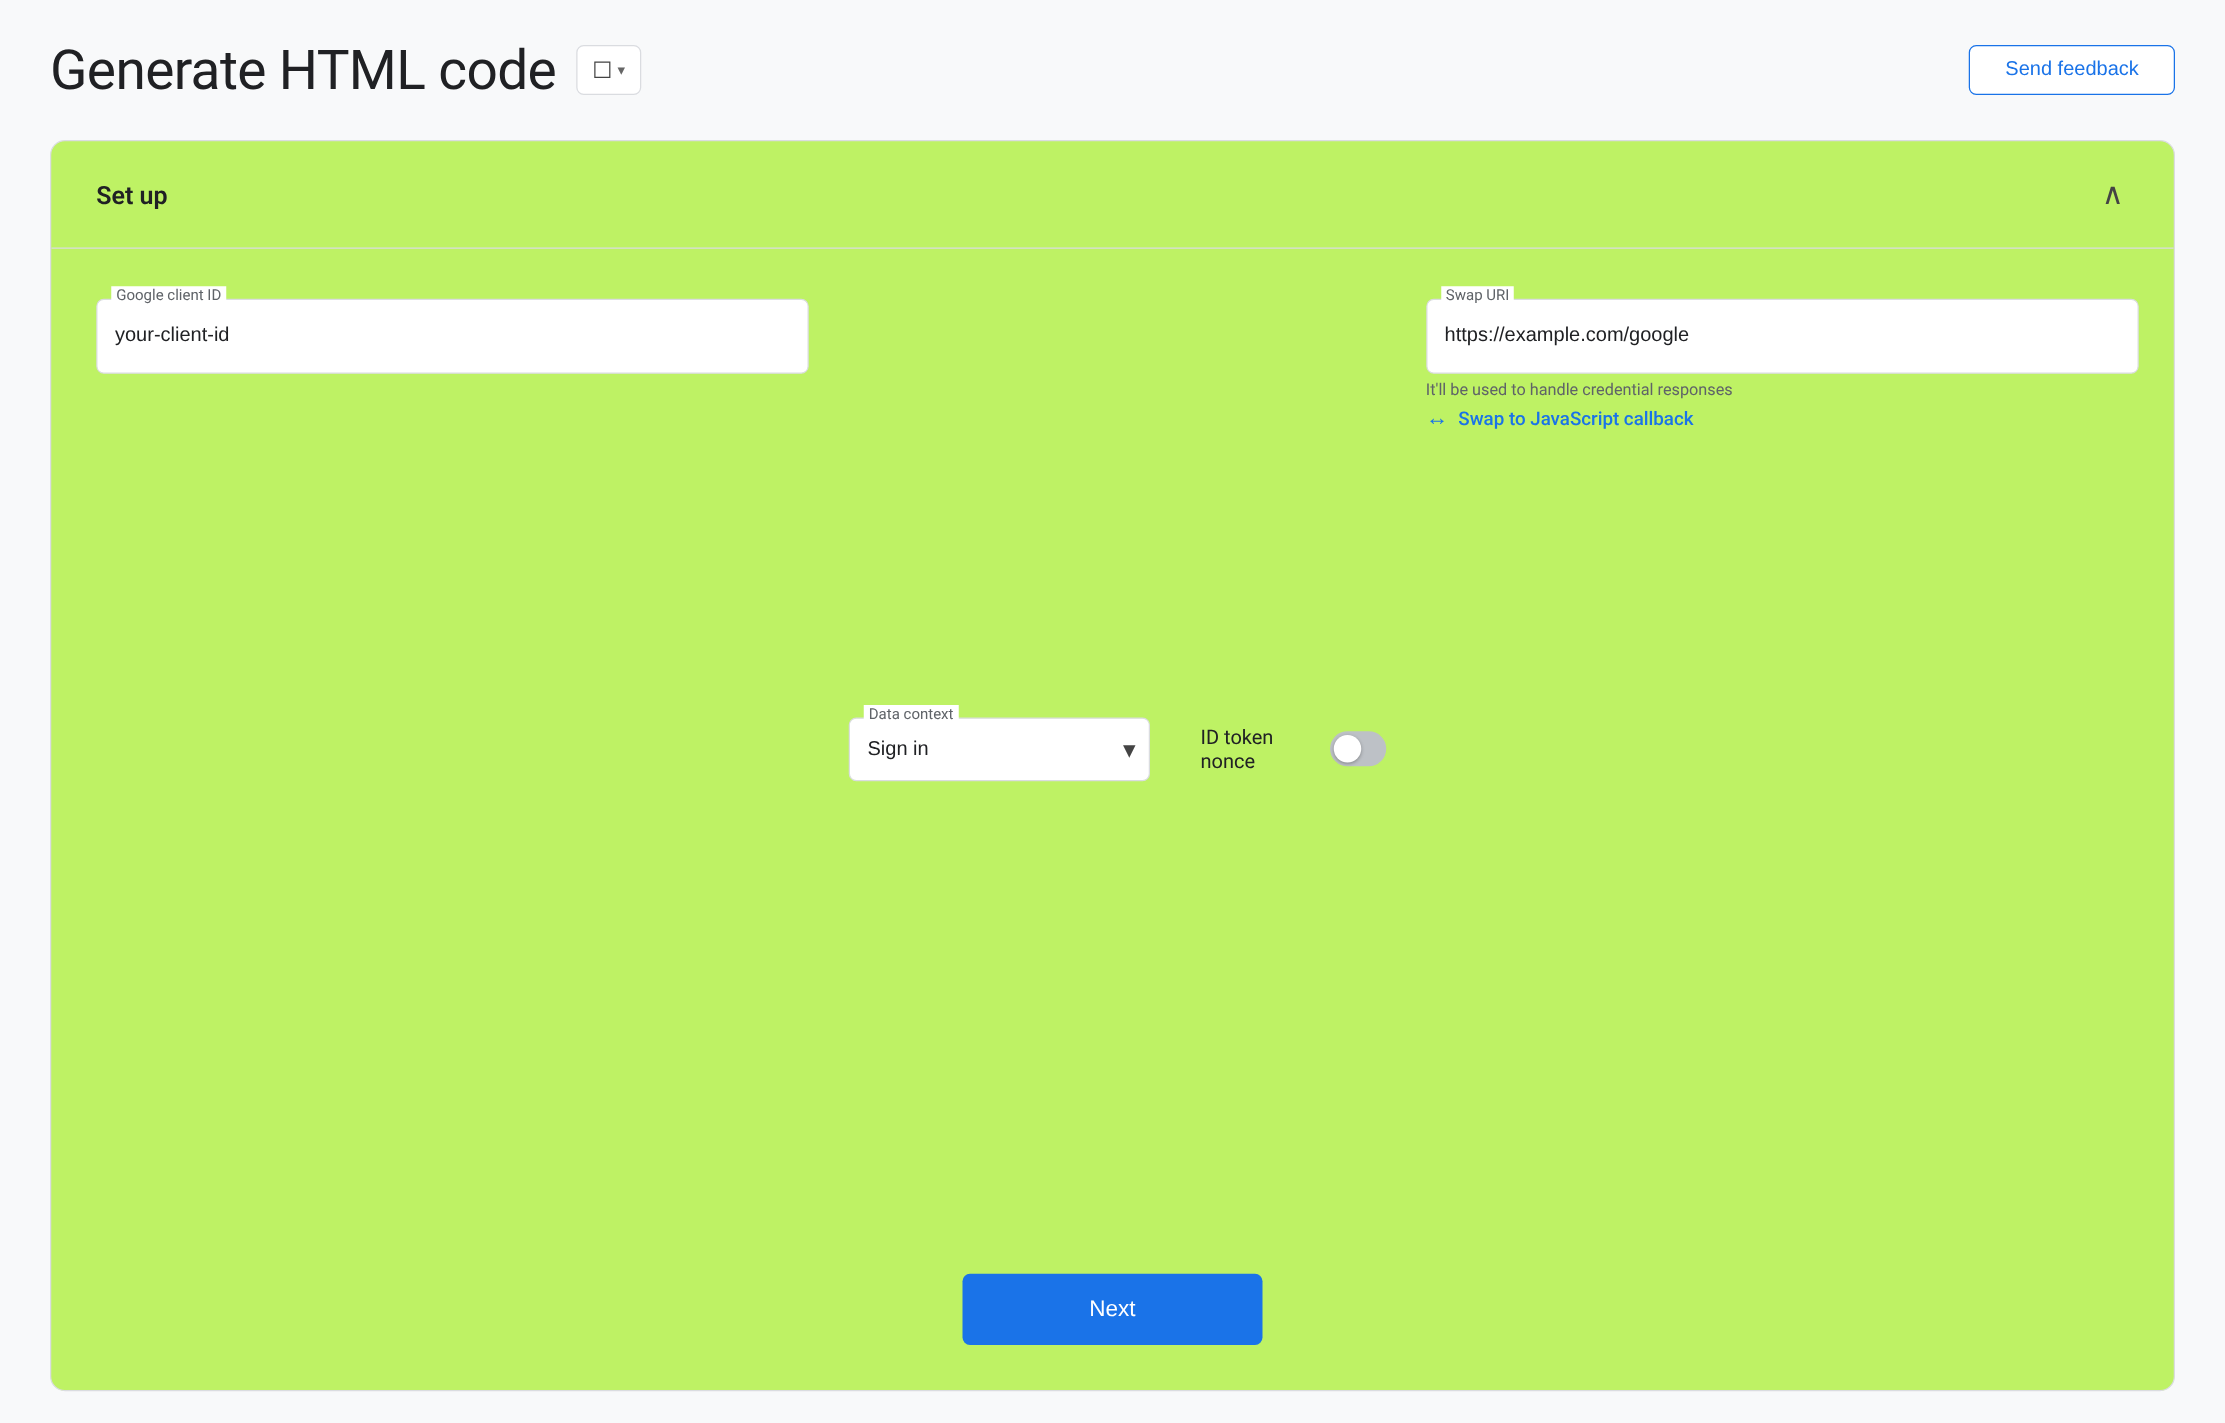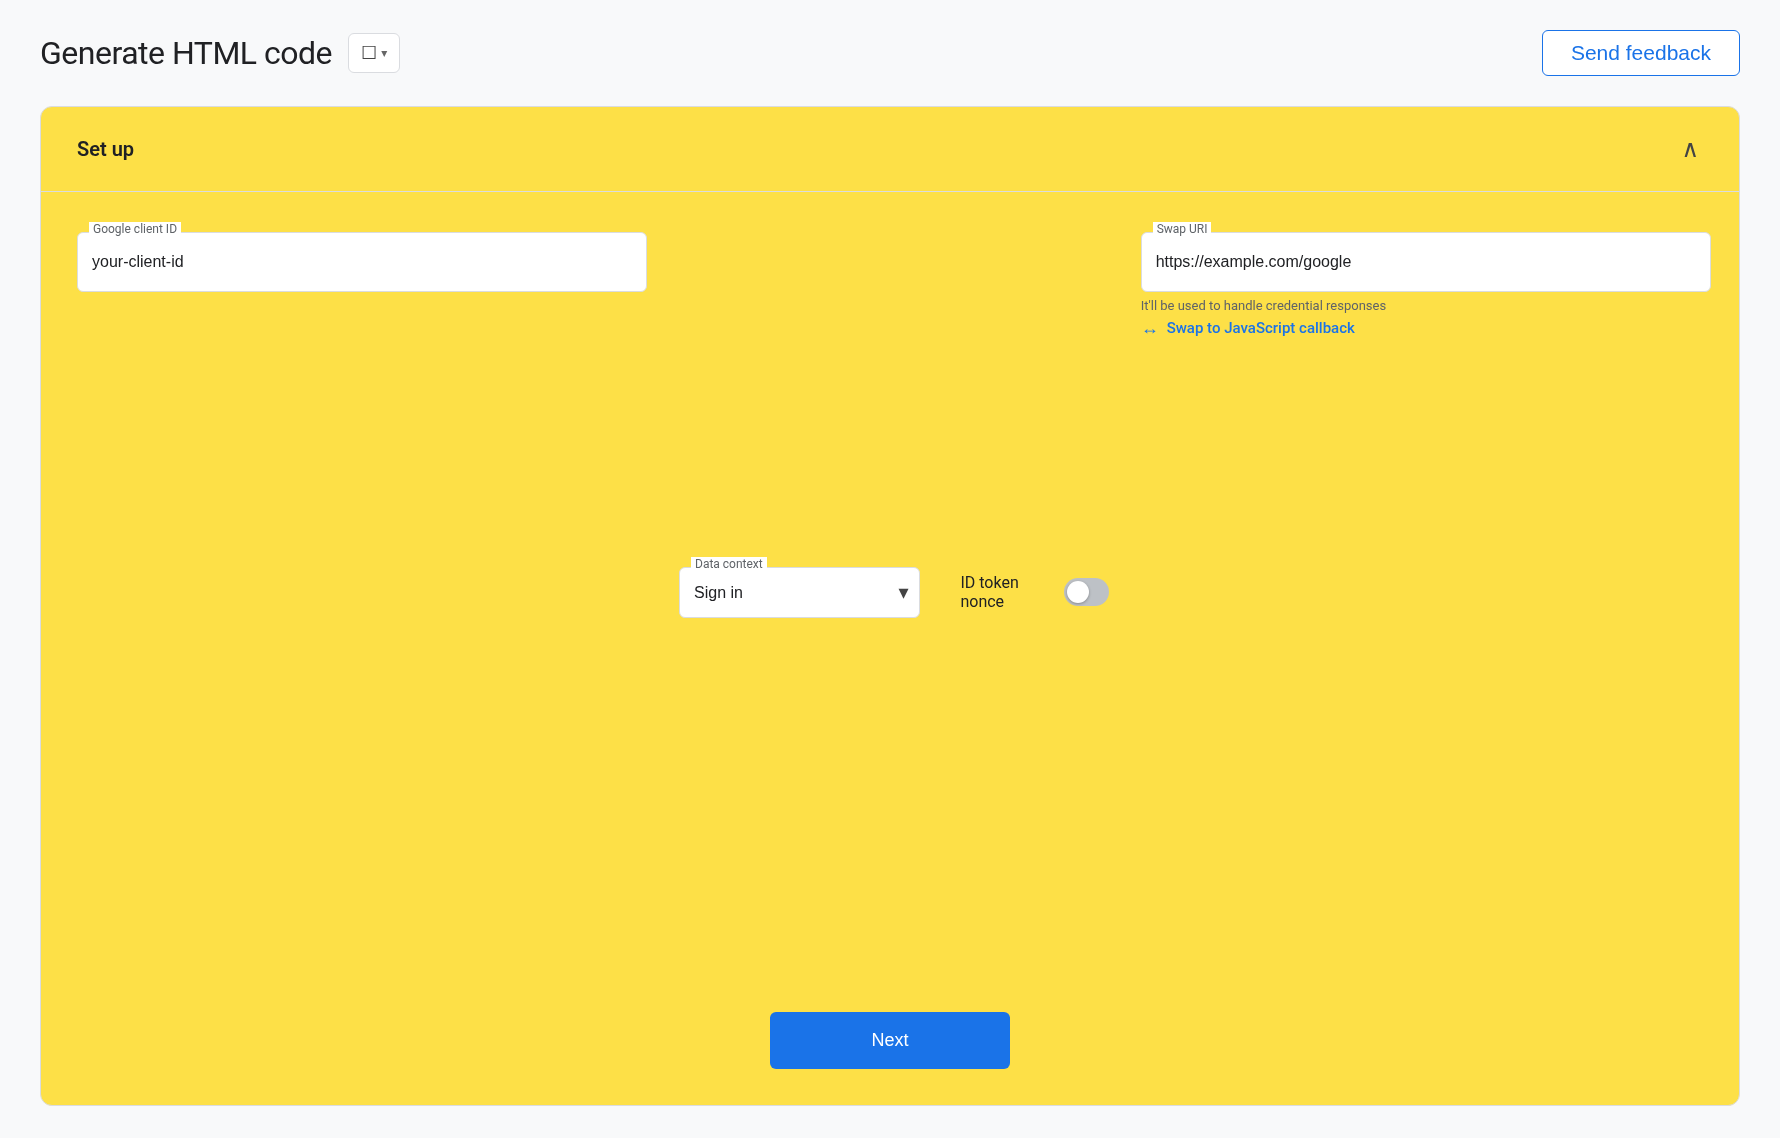--- a/index.html
+++ b/index.html
@@ -15,21 +15,21 @@
       align-items: center;
       justify-content: space-between;
       margin-bottom: 30px;
     }
     .header-left {
       display: flex;
       align-items: center;
       gap: 16px;
     }
     .page-title {
-      font-size: 32px;
+      font-size: 44px;
       font-weight: 400;
       color: #202124;
       letter-spacing: -0.5px;
     }
     .bookmark-btn {
       display: flex;
       align-items: center;
       gap: 4px;
       border: 1.5px solid #dadce0;
       border-radius: 6px;
@@ -40,27 +40,27 @@
       font-size: 14px;
     }
     .bookmark-icon { font-size: 18px; }
     .chevron-small { font-size: 12px; color: #666; }
     .send-feedback-btn {
       border: 1.5px solid #1a73e8;
       border-radius: 6px;
       padding: 10px 28px;
       background: white;
       color: #1a73e8;
-      font-size: 21px;
+      font-size: 16px;
       font-weight: 500;
       cursor: pointer;
     }
 
     .card {
-      background: #fde047;
+      background: #bef264;
       border: 1.5px solid #dadce0;
       border-radius: 12px;
       overflow: hidden;
     }
     .card-header {
       display: flex;
       align-items: center;
       justify-content: space-between;
       padding: 24px 36px;
       border-bottom: 1.5px solid #dadce0;

